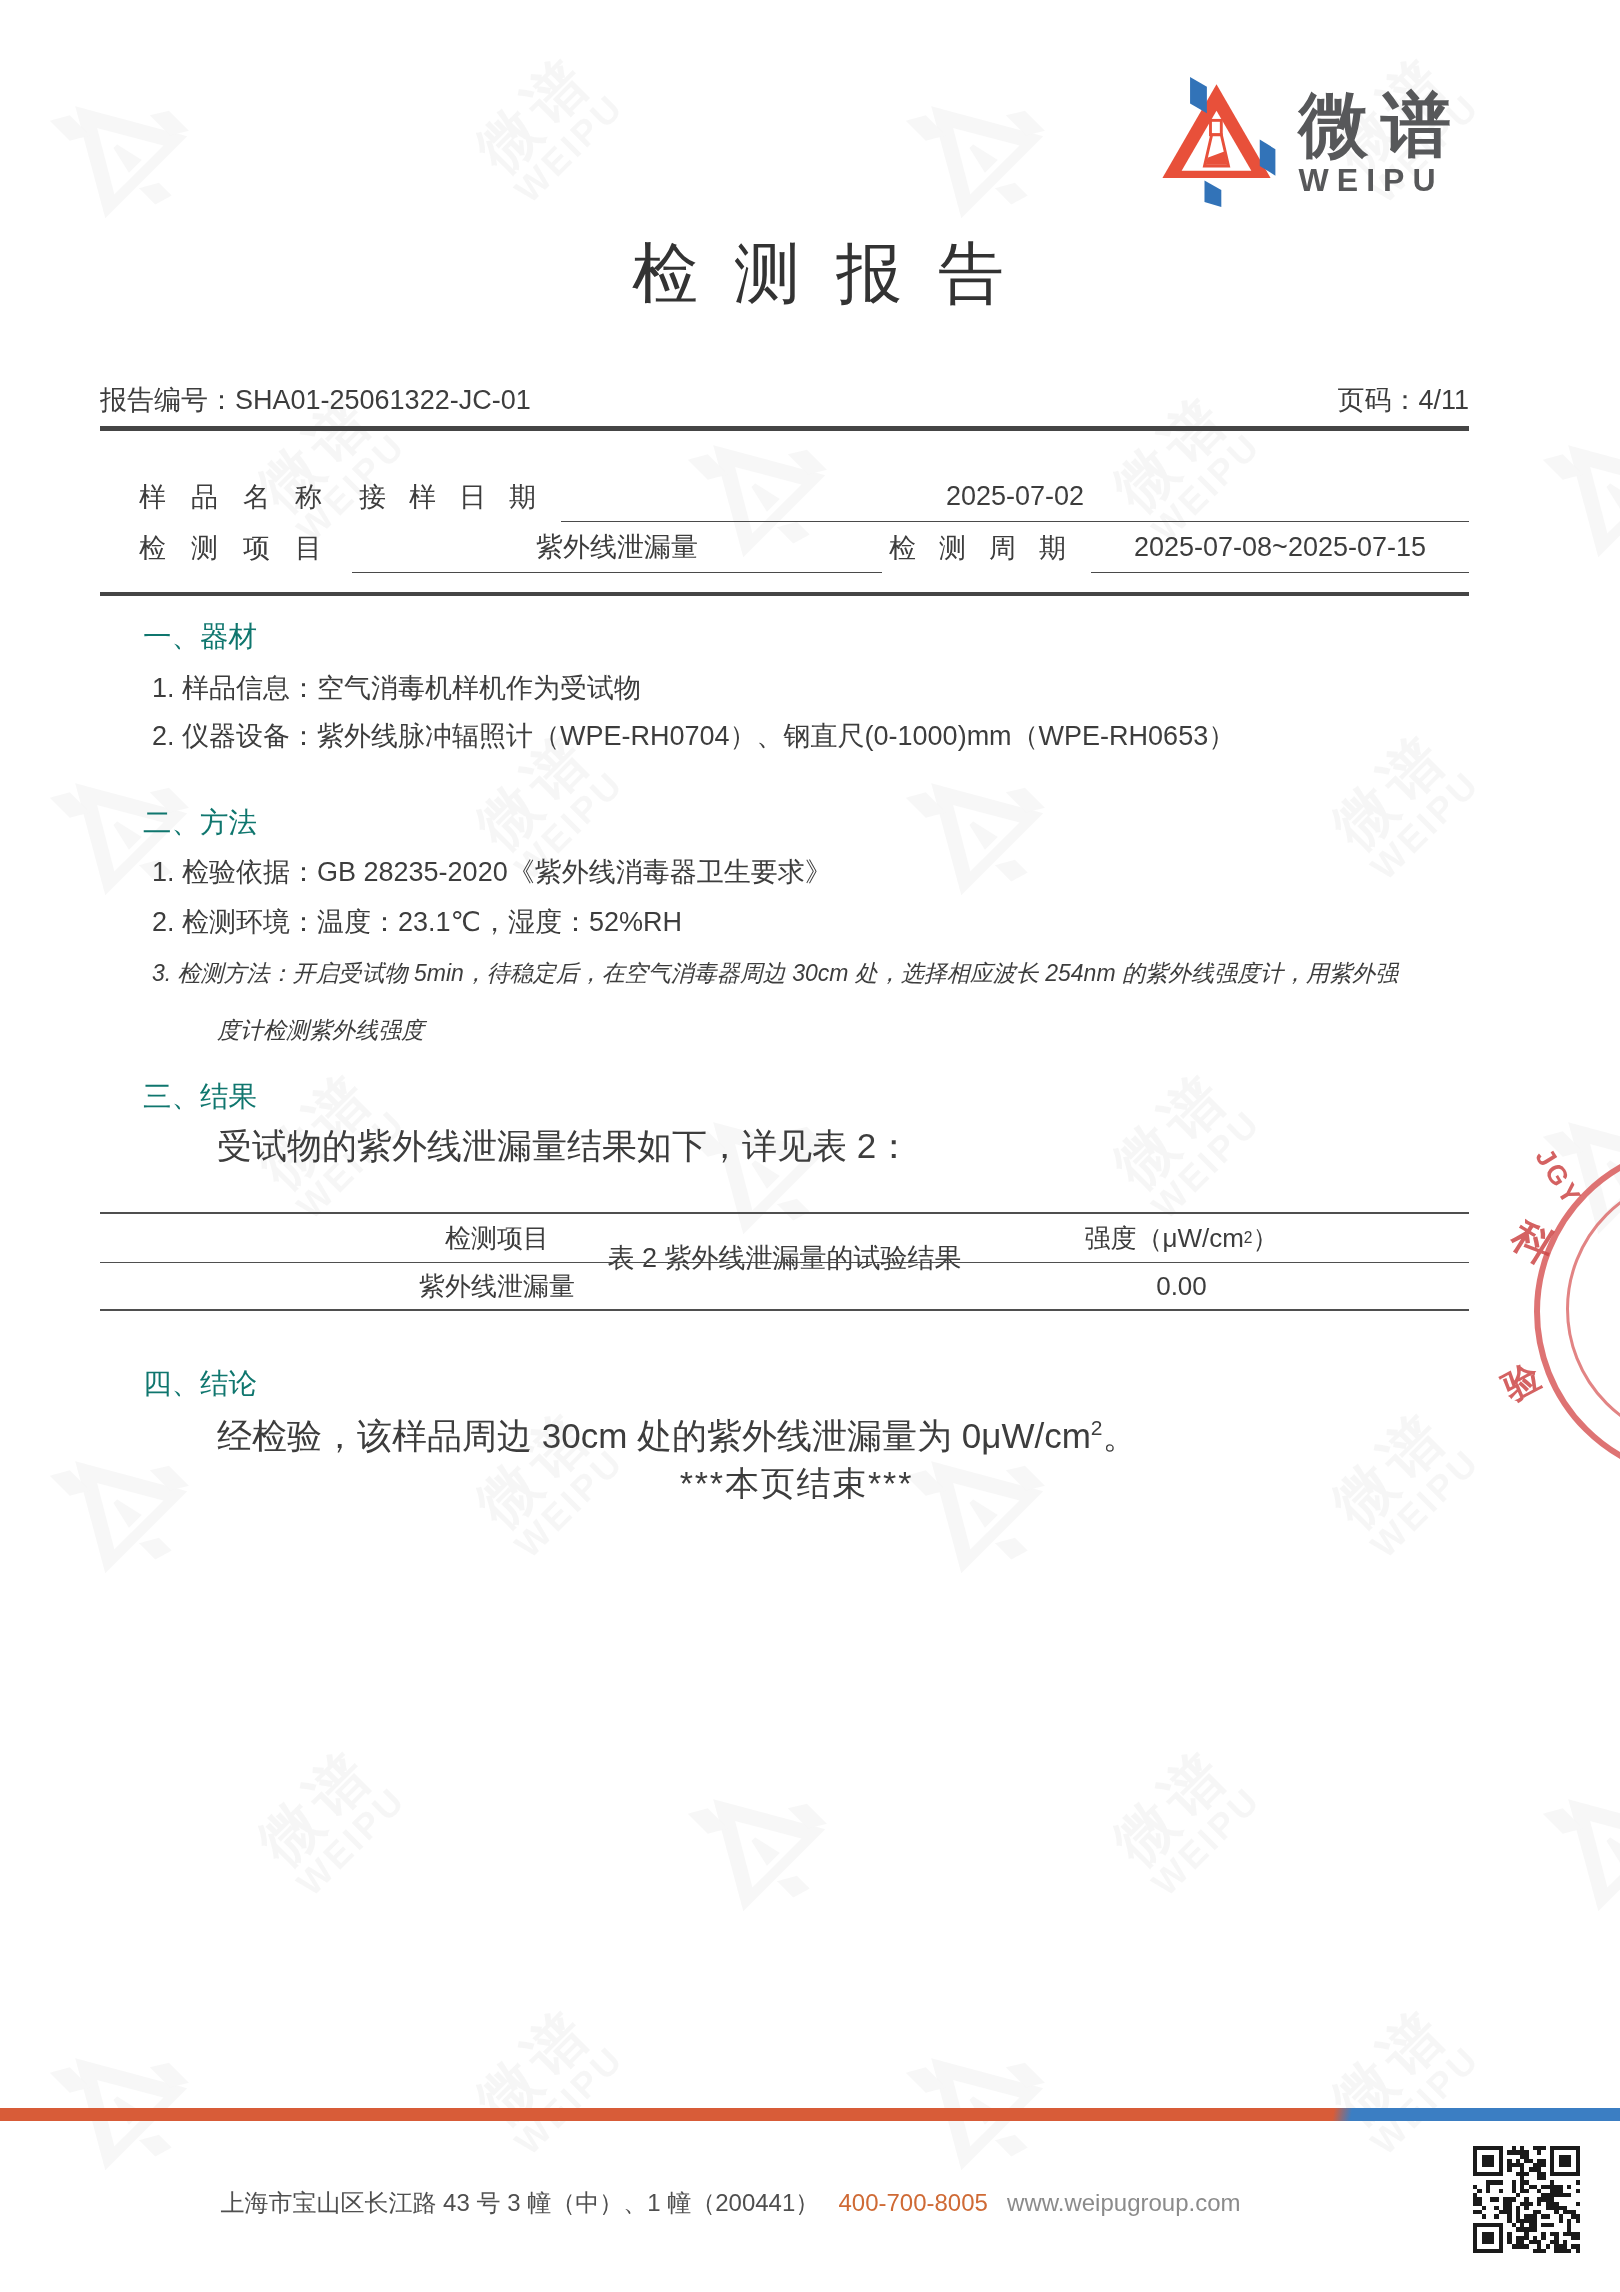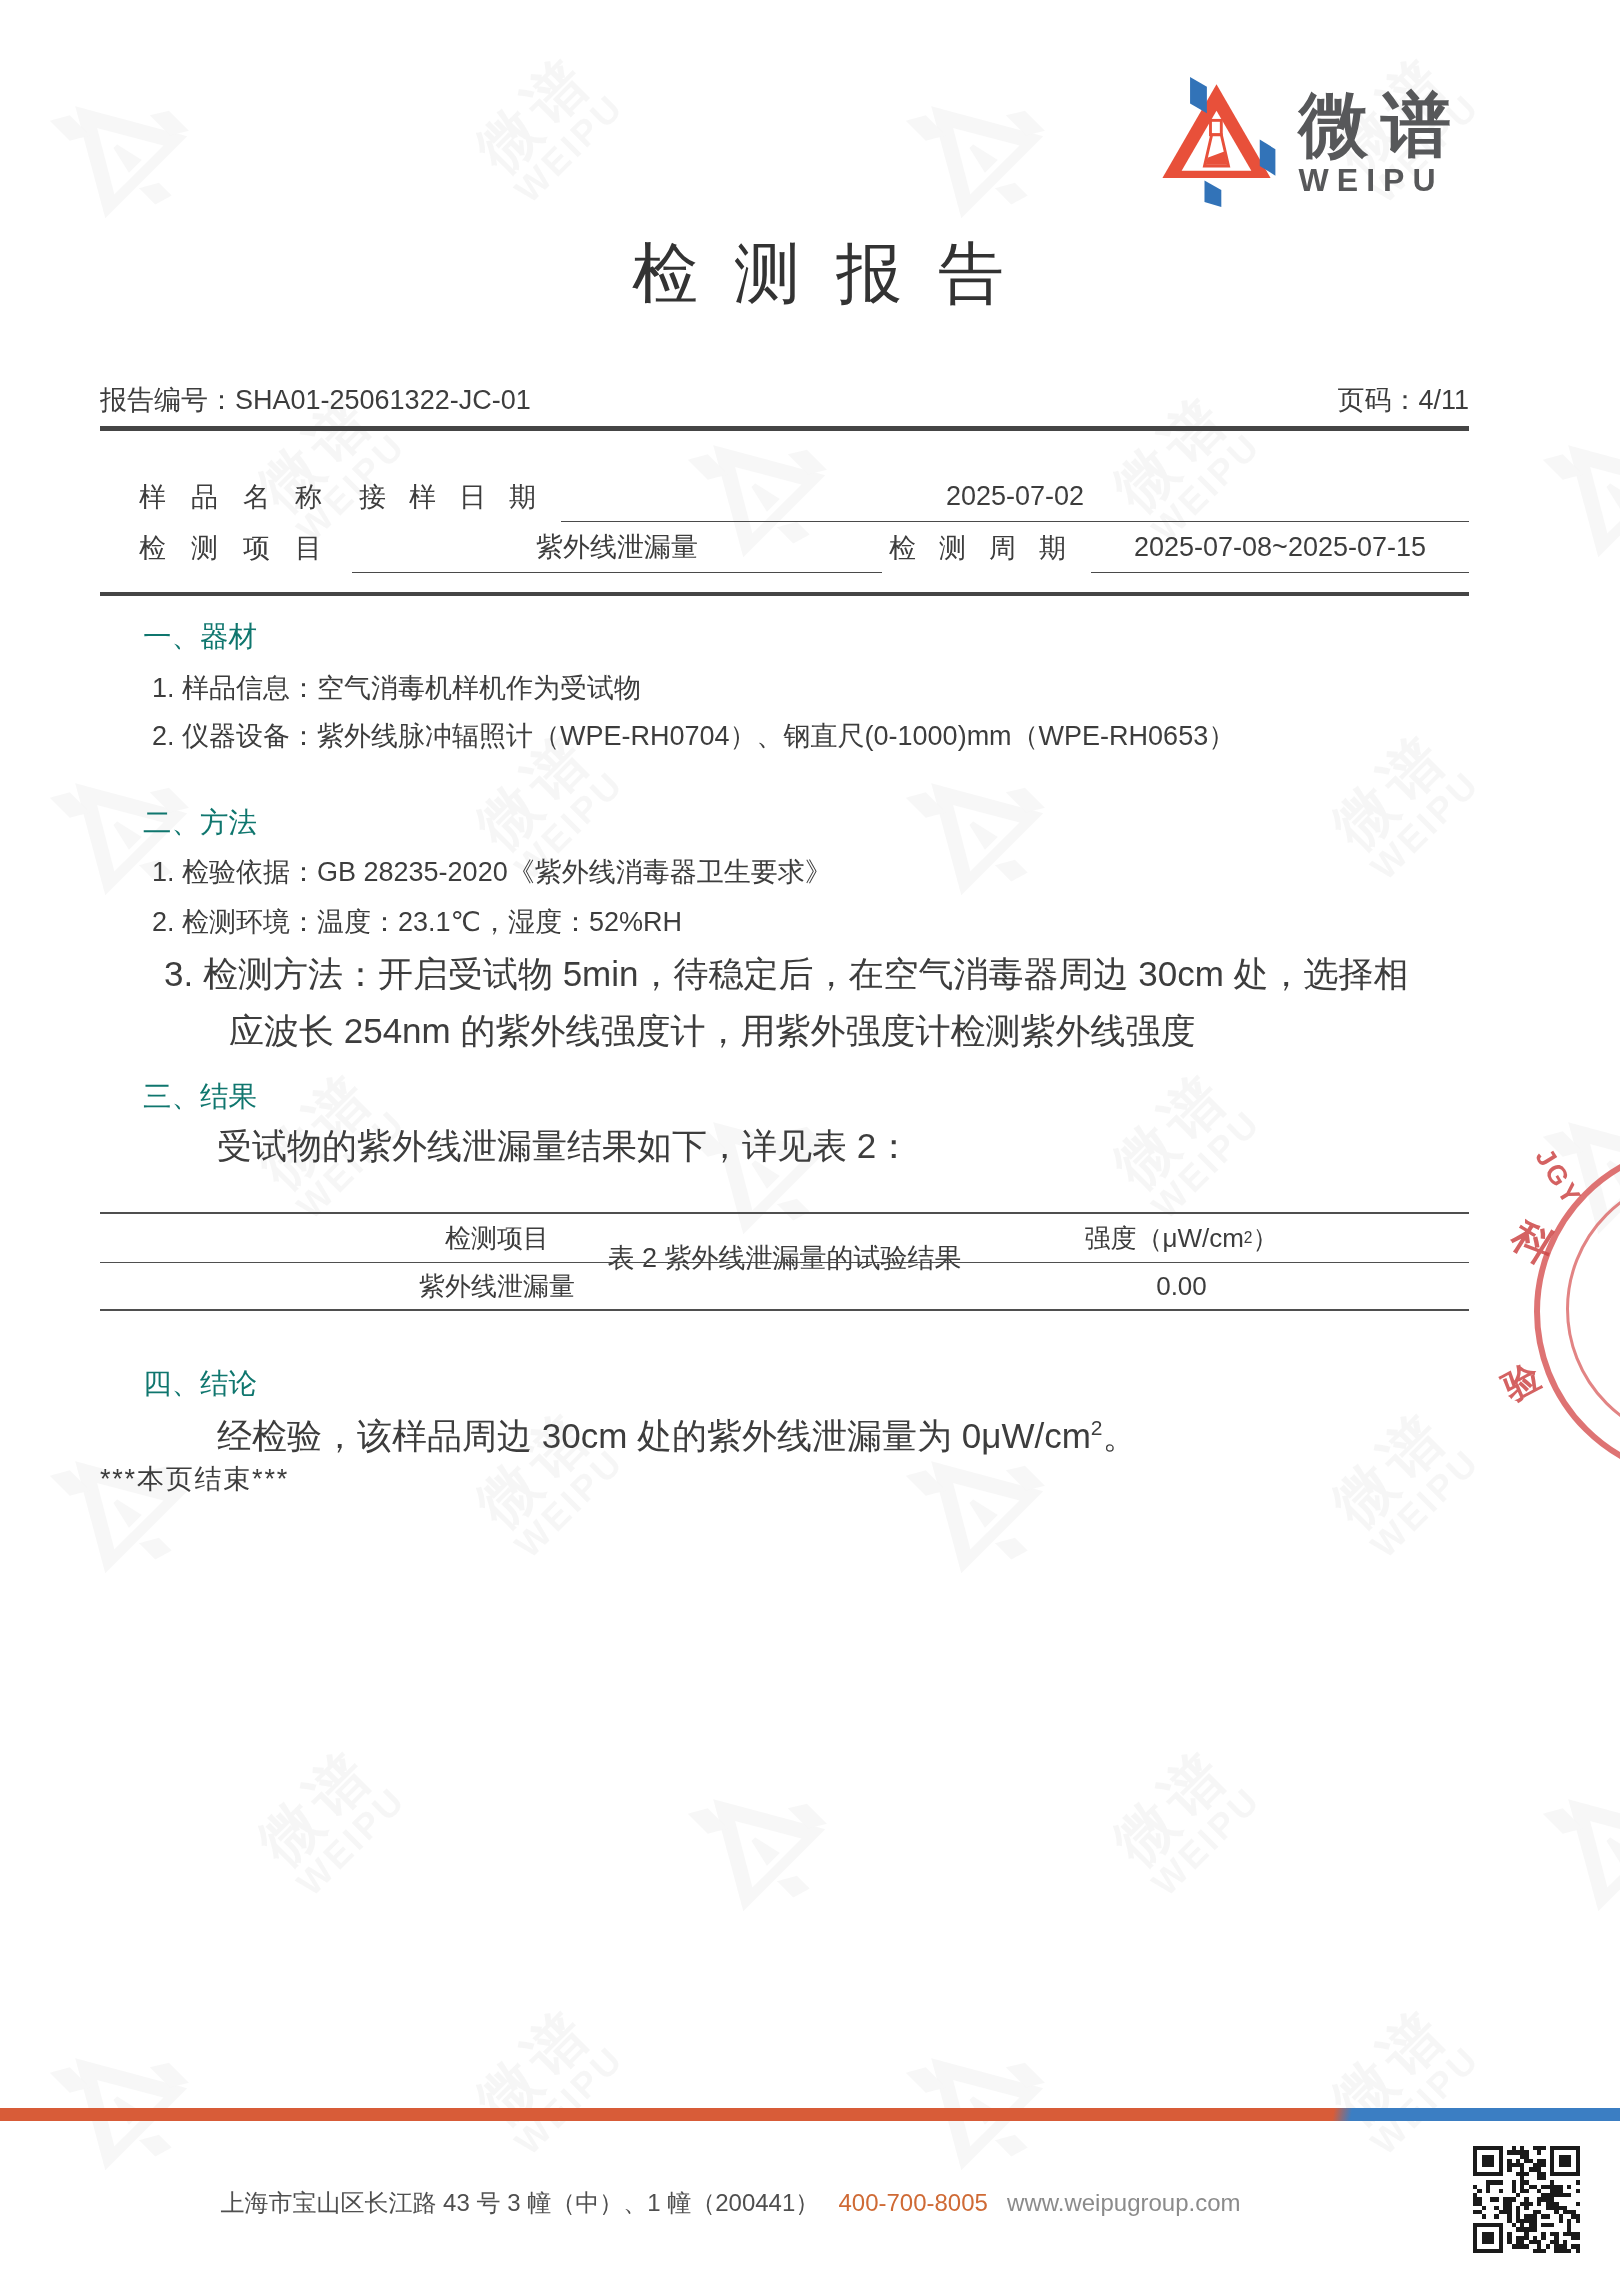--- a/index.html
+++ b/index.html
@@ -34,34 +34,34 @@
   .info-row{display:flex;height:51px;}
   .ilabel{display:flex;align-items:center;box-sizing:border-box;white-space:nowrap;}
   .ilabel.l{width:252px;padding-left:39px;letter-spacing:25px;}
   .ilabel.r{width:209px;padding-left:7.1px;letter-spacing:23px;}
   .ival{display:flex;align-items:center;justify-content:center;box-sizing:border-box;
     border-bottom:1.8px solid #4a4a4a;}
   .ival.l{width:530px;}
   .ival.r{flex:1;}
   .sec-h{left:100px;padding-left:43px;font-size:28.5px;font-weight:normal;color:#0f766e;white-space:nowrap;}
   .item{left:100px;width:1369px;padding-left:52px;font-size:27px;box-sizing:border-box;white-space:nowrap;}
-  .item-wrap{left:112px;width:1301px;padding-left:117px;text-indent:-65px;font-size:35px;
-    line-height:57px;box-sizing:border-box;}
+  .item-wrap{left:100px;width:1301px;padding-left:117px;text-indent:-65px;font-size:23px;
+    line-height:57px;box-sizing:border-box;font-style:italic;}
   .para{left:100px;width:1369px;padding-left:117px;font-size:35px;box-sizing:border-box;}
   .caption{left:100px;width:1369px;text-align:center;font-size:27px;}
   .t2{top:1212px;left:100px;width:1369px;border-top:2.7px solid #4f4f4f;border-bottom:2.7px solid #4f4f4f;
     font-size:26px;}
   .t2-row{display:flex;}
   .t2-row.head .t2-cell{height:49px;border-bottom:1.8px solid #4f4f4f;}
   .t2-row.body .t2-cell{height:46px;}
   .t2-cell{display:flex;align-items:center;justify-content:center;box-sizing:border-box;}
   .t2-c1{width:58%;}
   .t2-c2{width:42%;}
   sup{font-size:.6em;line-height:0;}
-  .end-mark{left:100px;width:1369px;font-size:27px;letter-spacing:1.8px;}
+  .end-mark{left:112px;width:1369px;text-align:center;font-size:34px;letter-spacing:1.8px;}
   
   .stamp{top:1142px;left:1534px;width:339px;height:339px;color:#d65a5a;z-index:3;}
   .stamp-ring{position:absolute;inset:0;border:6.2px solid rgba(214,80,80,.8);border-radius:50%;}
   .stamp-ring-in{position:absolute;left:32px;top:32px;width:264px;height:264px;
     border:3.6px solid rgba(214,80,80,.7);border-radius:50%;}
   .stamp-t{position:absolute;font-weight:bold;color:rgba(205,70,70,.85);}
   .st-jgy{left:-7.1px;top:19.6px;font-size:27px;transform:rotate(58deg);letter-spacing:2.7px;}
   .st-ke{left:-21.4px;top:73px;font-size:41px;transform:rotate(32deg);}
   .st-yan{left:-30px;top:216px;font-size:36px;transform:rotate(-28deg);}
   

